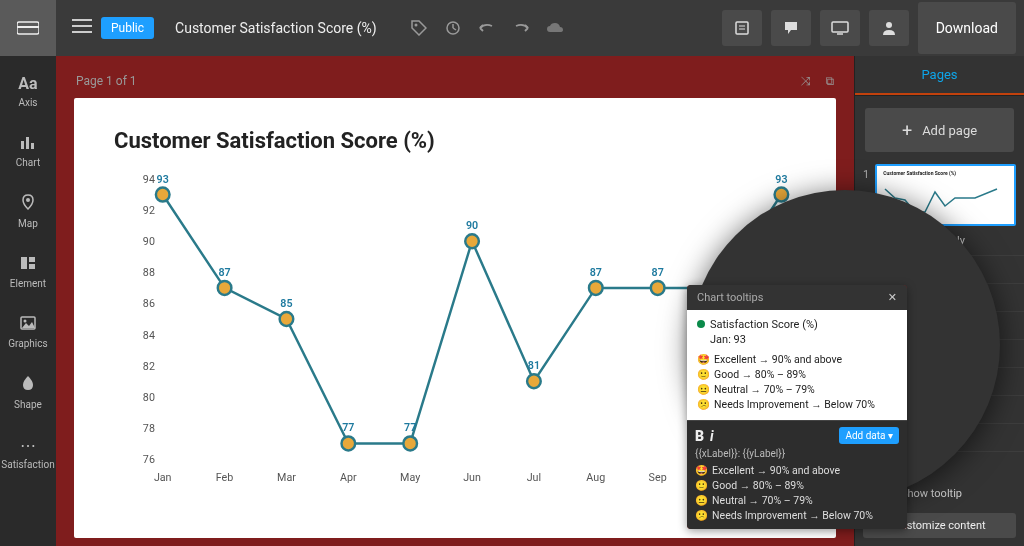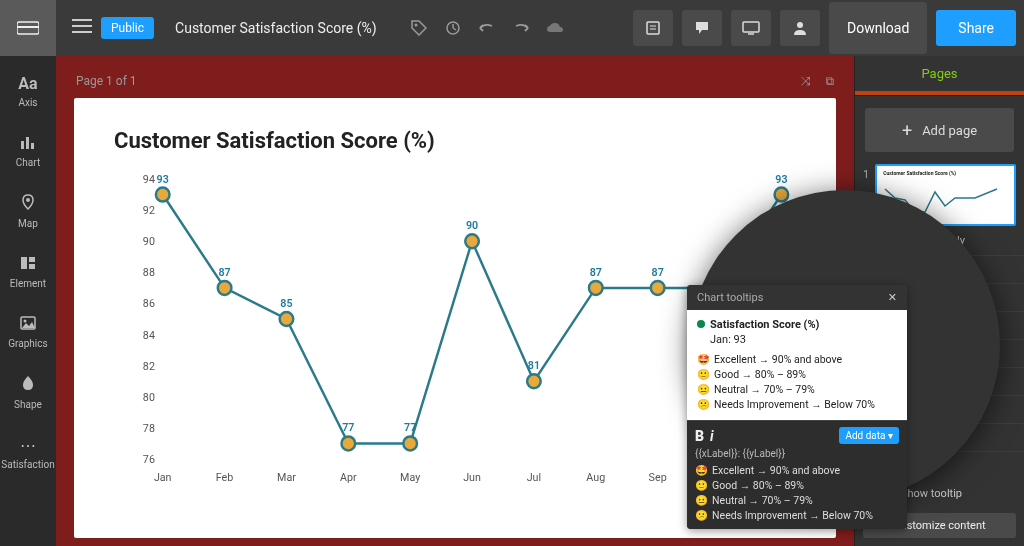--- a/index.html
+++ b/index.html
@@ -20,39 +20,39 @@
 .rail-item .ico{font-size:16px}
 .rail-item .lbl{font-size:10px}
 .canvas-area{position:absolute;left:56px;right:170px;top:56px;bottom:0;background:#7f1d1d;padding:12px 18px;overflow:hidden}
 .page-meta{display:flex;justify-content:space-between;align-items:center;color:#999;font-size:12px;padding:6px 2px 10px}
 .page-paper{background:#fff;color:#222;padding:30px 40px 12px;border-radius:2px;position:relative;height:440px}
 .chart-title{font-size:22px;font-weight:700;margin-bottom:16px;color:#222}
 .line-chart{position:relative;width:100%;height:330px}
 .right-panel{position:absolute;right:0;top:56px;width:170px;bottom:0;background:#333;border-left:1px solid #222;font-size:12px;color:#ccc;overflow:hidden}
 .panel-tabs{display:flex;border-bottom:1px solid #222;height:40px}
 .panel-tab{flex:1;display:flex;align-items:center;justify-content:center;cursor:pointer;font-size:13px}
-.panel-tab.active{border-bottom:4px solid #c2410c;color:#84cc16}
+.panel-tab.active{border-bottom:2px solid #c2410c;color:#0ea5e9}
 .add-page{background:#4a4a4a;margin:12px 10px;height:44px;display:flex;align-items:center;justify-content:center;gap:10px;color:#ddd;border-radius:3px;cursor:pointer;font-size:13px}
 .page-thumb-row{display:flex;align-items:flex-start;gap:6px;padding:0 8px}
 .page-num{font-size:11px;color:#aaa;padding-top:4px}
 .page-thumb{flex:1;height:62px;background:#fff;border:2px solid #1e9fff;border-radius:2px;position:relative}
 .checkbox-row{display:flex;align-items:center;gap:6px;padding:8px 10px;font-size:11px}
 .prop-row{display:flex;align-items:center;gap:8px;padding:7px 10px;font-size:11px;border-top:1px solid #3d3d3d;cursor:pointer}
 .prop-row .pi{width:14px;text-align:center;font-size:11px}
 .toggle-row{display:flex;align-items:center;gap:8px;padding:7px 10px;font-size:11px}
 .toggle{width:28px;height:14px;background:#0a8a4a;border-radius:8px;position:relative}
 .toggle::after{content:"";position:absolute;width:12px;height:12px;background:#fff;border-radius:50%;top:1px;right:1px}
 .customize-btn{background:#4a4a4a;margin:6px 8px;padding:6px 10px;font-size:11px;border-radius:3px;cursor:pointer;text-align:center;color:#eee}
 .link-text{color:#6cb8ff;font-size:10px;padding:4px 10px;cursor:pointer}
 .tooltip-popup{position:absolute;left:687px;top:285px;width:220px;background:#7f1d1d;border-radius:4px;box-shadow:0 2px 10px rgba(0,0,0,.4);z-index:10;font-size:11px;overflow:hidden}
 .popup-header{background:#333;padding:6px 10px;display:flex;justify-content:space-between;color:#aaa;font-size:11px}
 .popup-close{cursor:pointer;color:#ccc}
 .popup-body{background:#fff;color:#222;padding:8px 10px;font-size:11px}
 .legend-dot{display:inline-block;width:8px;height:8px;background:#0a8a4a;border-radius:50%;margin-right:5px}
-.popup-body strong{font-weight:700}
+.popup-body strong{font-weight:400}
 .rating-line{display:flex;align-items:center;gap:4px;padding:1px 0;font-size:10.5px}
 .popup-editor{background:#2d2d2d;padding:6px 8px;border-top:1px solid #444}
 .editor-toolbar{display:flex;align-items:center;gap:6px;margin-bottom:4px}
 .bold-btn{font-weight:900;color:#eee;cursor:pointer;font-size:14px}
 .italic-btn{font-style:italic;font-weight:700;color:#eee;cursor:pointer;font-size:14px}
 .add-data-btn{background:#1e9fff;color:#fff;font-size:10px;padding:3px 6px;border-radius:3px;cursor:pointer;margin-left:auto}
 .tpl-code{color:#bbb;font-size:10px}
 .editor-line{color:#ddd;font-size:10.5px;display:flex;align-items:center;gap:4px;padding:1px 0}
 .magnifier{position:absolute;width:310px;height:310px;border-radius:50%;background:#333;left:690px;top:190px;z-index:5;box-shadow:0 4px 30px rgba(0,0,0,.6)}
 svg text{font-family:inherit}
@@ -127,21 +127,20 @@
         <line x1="6" y1="13" x2="12" y2="13" stroke="#ddd" stroke-width="1.5"></line>
       </svg>
     </div>
   <div class="sq-btn">
       <svg width="16" height="16">
         <circle cx="8" cy="5" r="3" fill="#ddd"></circle>
         <path d="M2 15 Q2 10 8 10 Q14 10 14 15 Z" fill="#ddd"></path>
       </svg>
     </div>
   <div class="btn-download">Download</div>
-  <div class="btn-share">Share</div>
 </div>
 
 <div class="left-rail">
   <div class="rail-item">
       <span class="ico" style="font-weight:700">Aa</span>
       <span class="lbl">Axis</span>
     </div>
   <div class="rail-item">
       <span class="ico"><svg width="16" height="14">
           <rect x="1" y="6" width="3" height="8" fill="#bbb"></rect>

